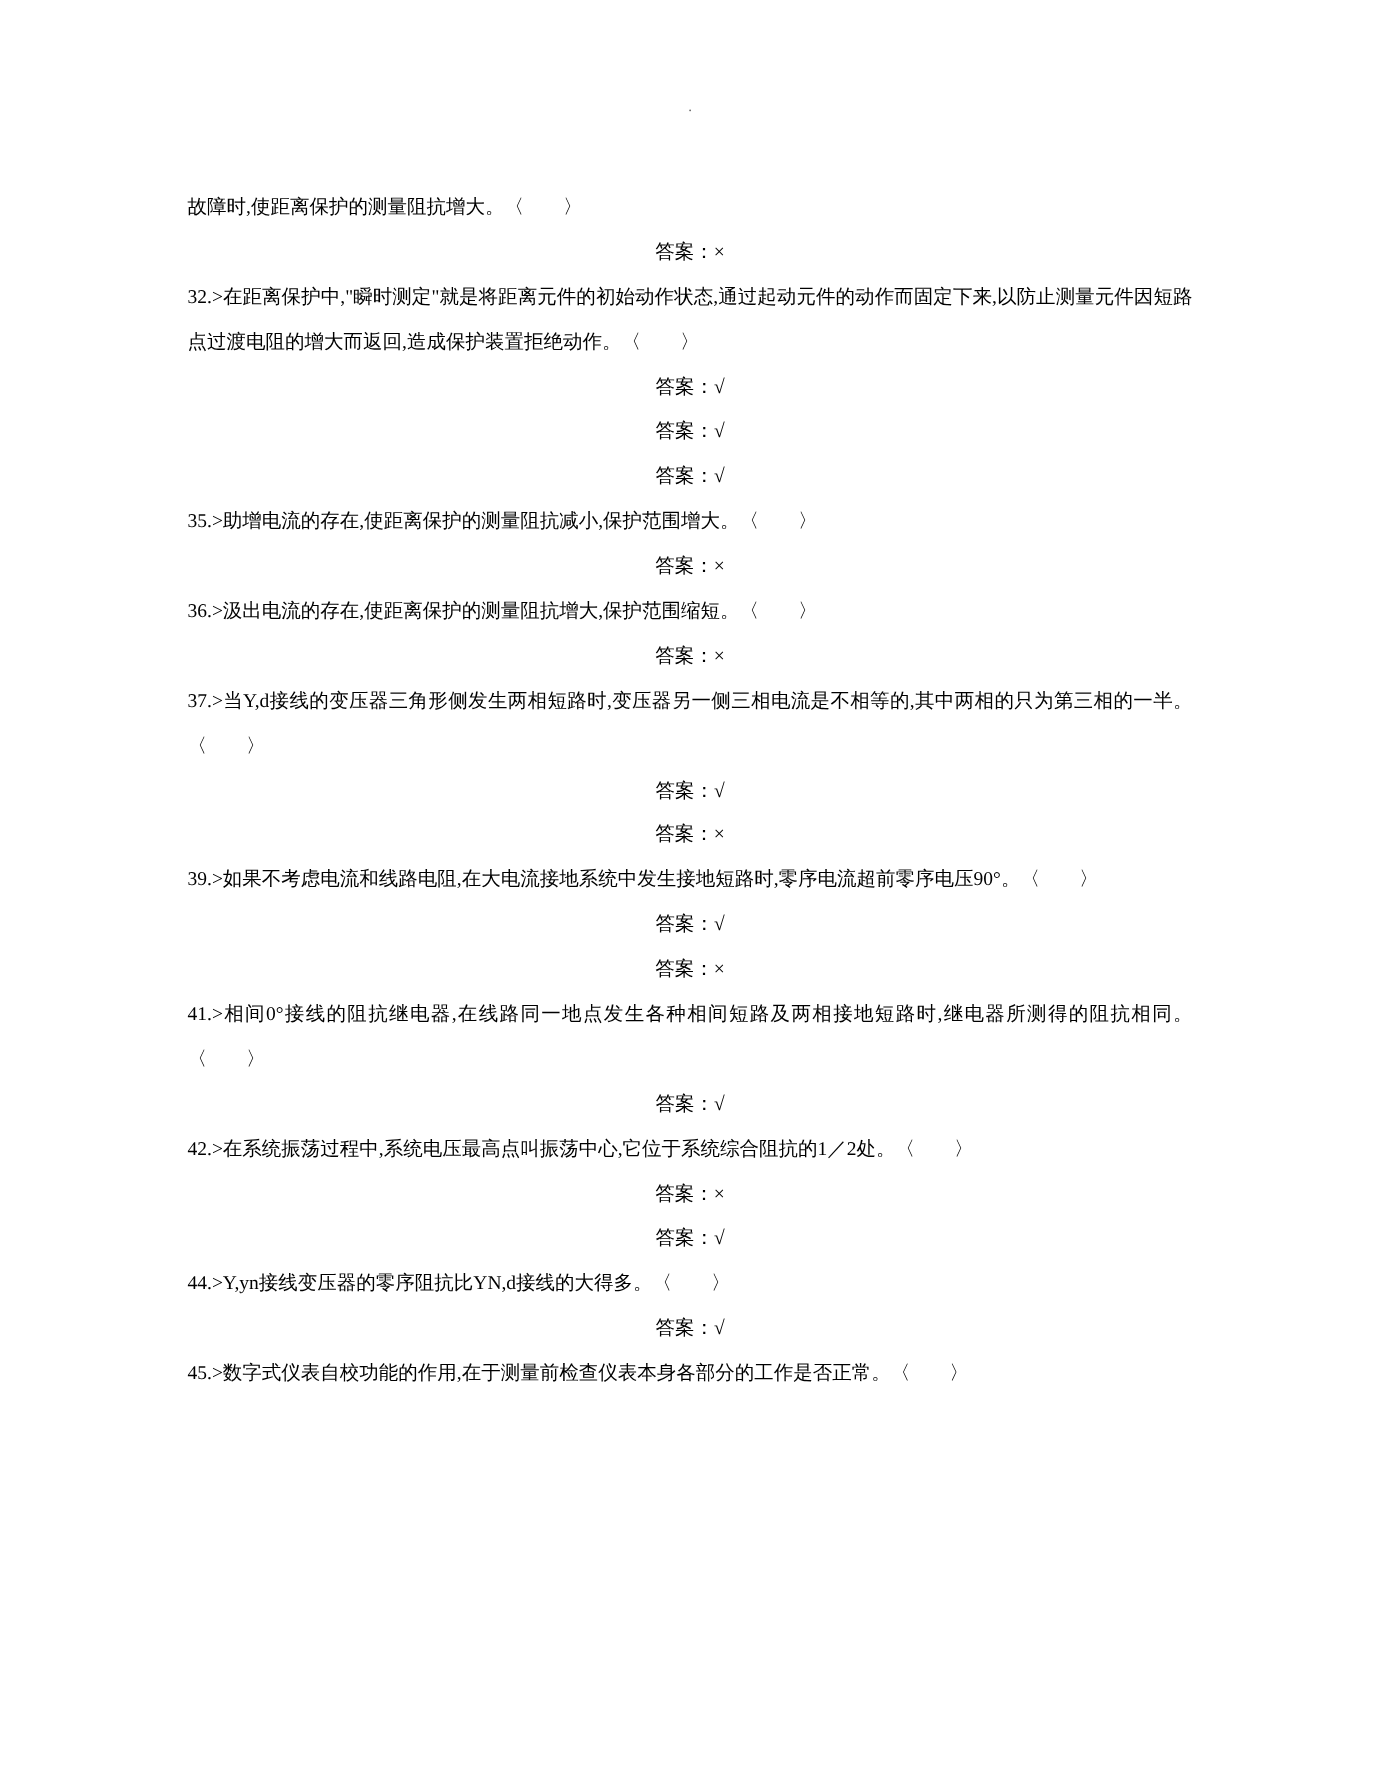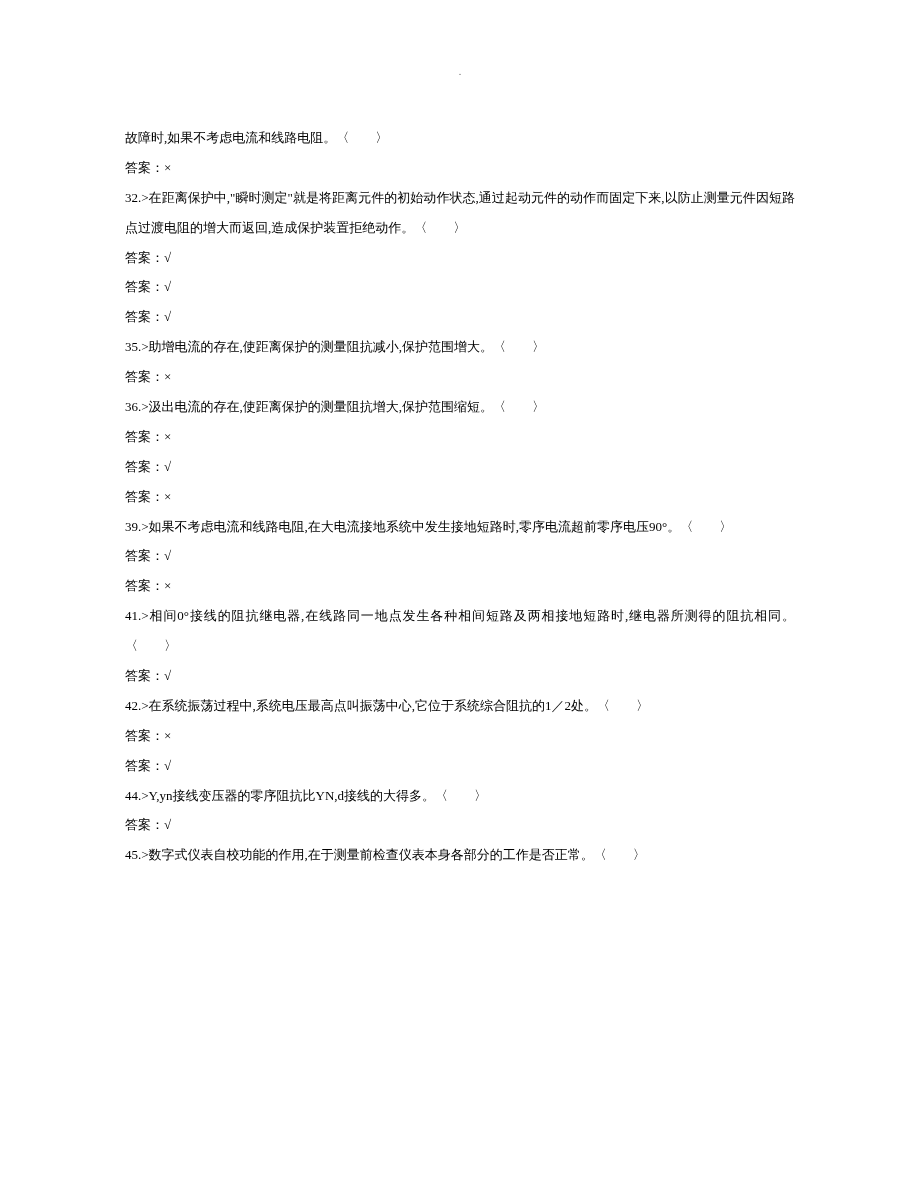--- a/index.html
+++ b/index.html
@@ -20,38 +20,40 @@
       font-size: 10px;
       color: #666;
       margin-bottom: 40px;
     }
     .item {
       margin: 0;
       text-align: justify;
     }
     .answer {
       margin: 0;
+      text-align: center;
     }
   </style>
 </head>
 <body>
 
 <div class="page">
   <div class="header-dot">.</div>
   <div id="content">
-      <p class="item">故障时,如果不考虑电流和线路电阻。〈　　〉</p>
+      <p class="item">故障时,使距离保护的测量阻抗增大。〈　　〉</p>
       <p class="answer">答案：×</p>
       <p class="item">32.&gt;在距离保护中,"瞬时测定"就是将距离元件的初始动作状态,通过起动元件的动作而固定下来,以防止测量元件因短路点过渡电阻的增大而返回,造成保护装置拒绝动作。〈　　〉</p>
       <p class="answer">答案：√</p>
       <p class="answer">答案：√</p>
       <p class="answer">答案：√</p>
       <p class="item">35.&gt;助增电流的存在,使距离保护的测量阻抗减小,保护范围增大。〈　　〉</p>
       <p class="answer">答案：×</p>
       <p class="item">36.&gt;汲出电流的存在,使距离保护的测量阻抗增大,保护范围缩短。〈　　〉</p>
       <p class="answer">答案：×</p>
+      <p class="item">37.&gt;当Y,d接线的变压器三角形侧发生两相短路时,变压器另一侧三相电流是不相等的,其中两相的只为第三相的一半。〈　　〉</p>
       <p class="answer">答案：√</p>
       <p class="answer">答案：×</p>
       <p class="item">39.&gt;如果不考虑电流和线路电阻,在大电流接地系统中发生接地短路时,零序电流超前零序电压90°。〈　　〉</p>
       <p class="answer">答案：√</p>
       <p class="answer">答案：×</p>
       <p class="item">41.&gt;相间0°接线的阻抗继电器,在线路同一地点发生各种相间短路及两相接地短路时,继电器所测得的阻抗相同。〈　　〉</p>
       <p class="answer">答案：√</p>
       <p class="item">42.&gt;在系统振荡过程中,系统电压最高点叫振荡中心,它位于系统综合阻抗的1／2处。〈　　〉</p>
       <p class="answer">答案：×</p>
       <p class="answer">答案：√</p>

